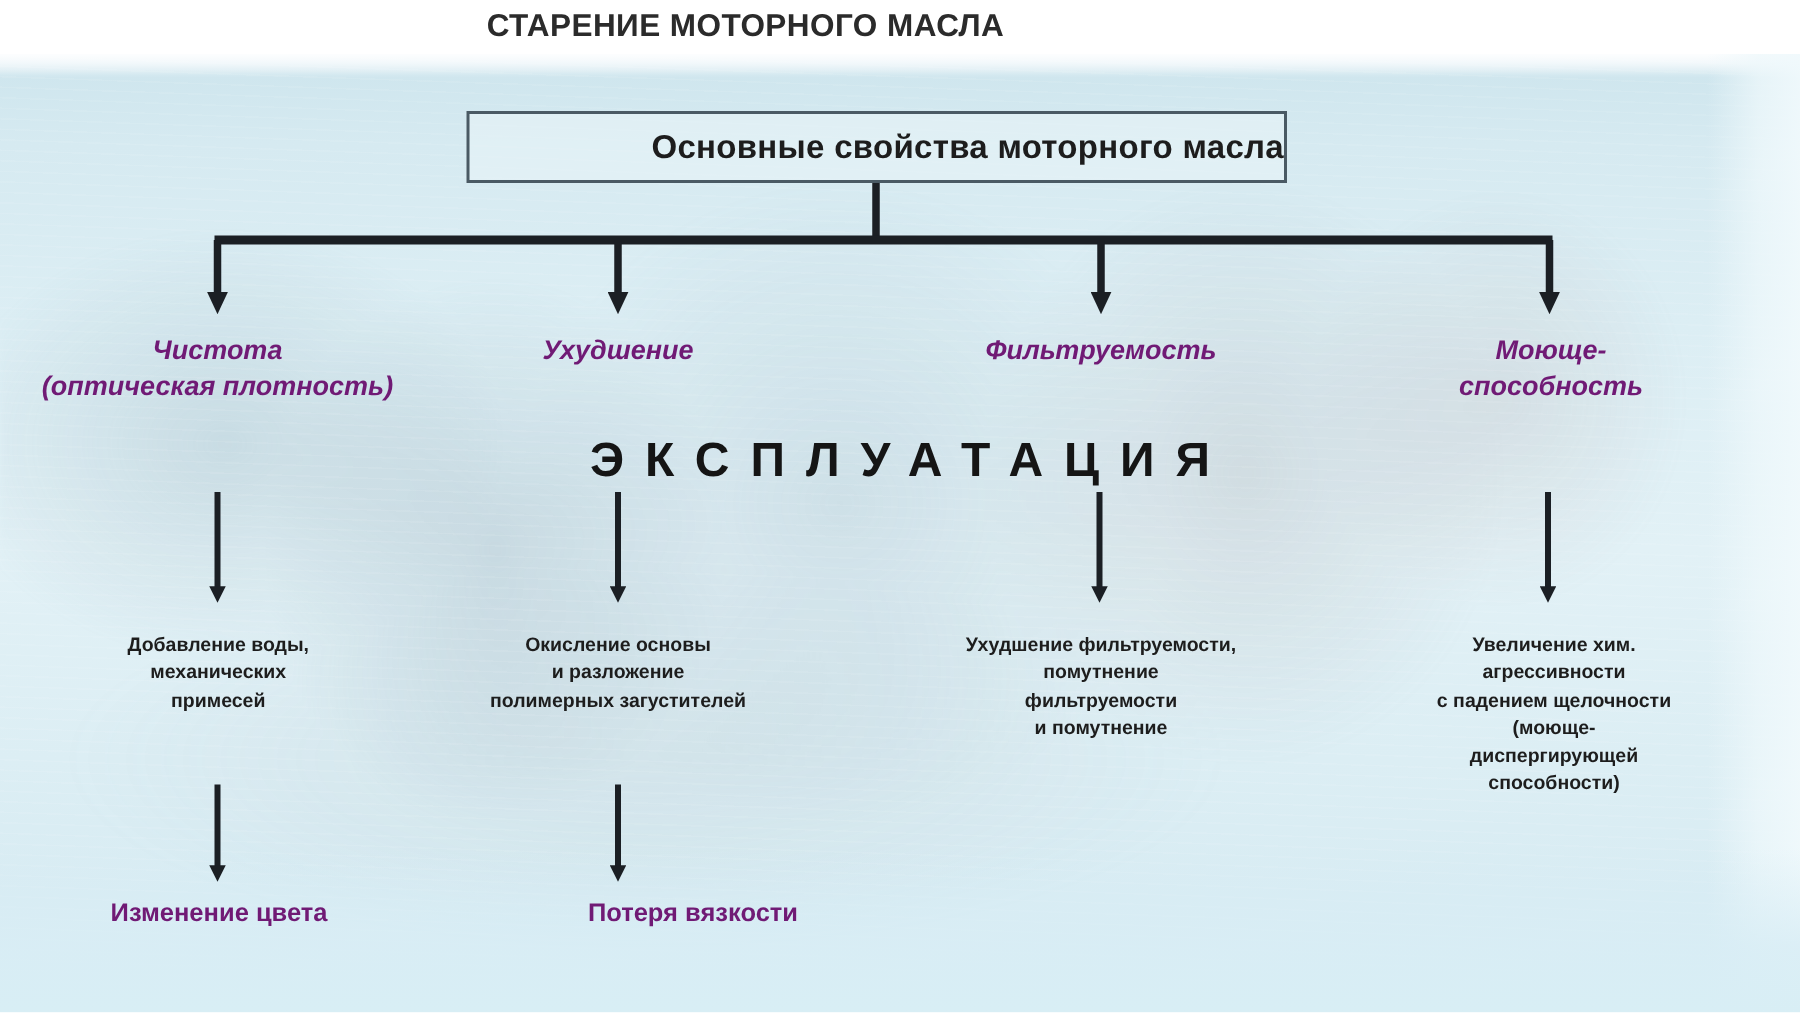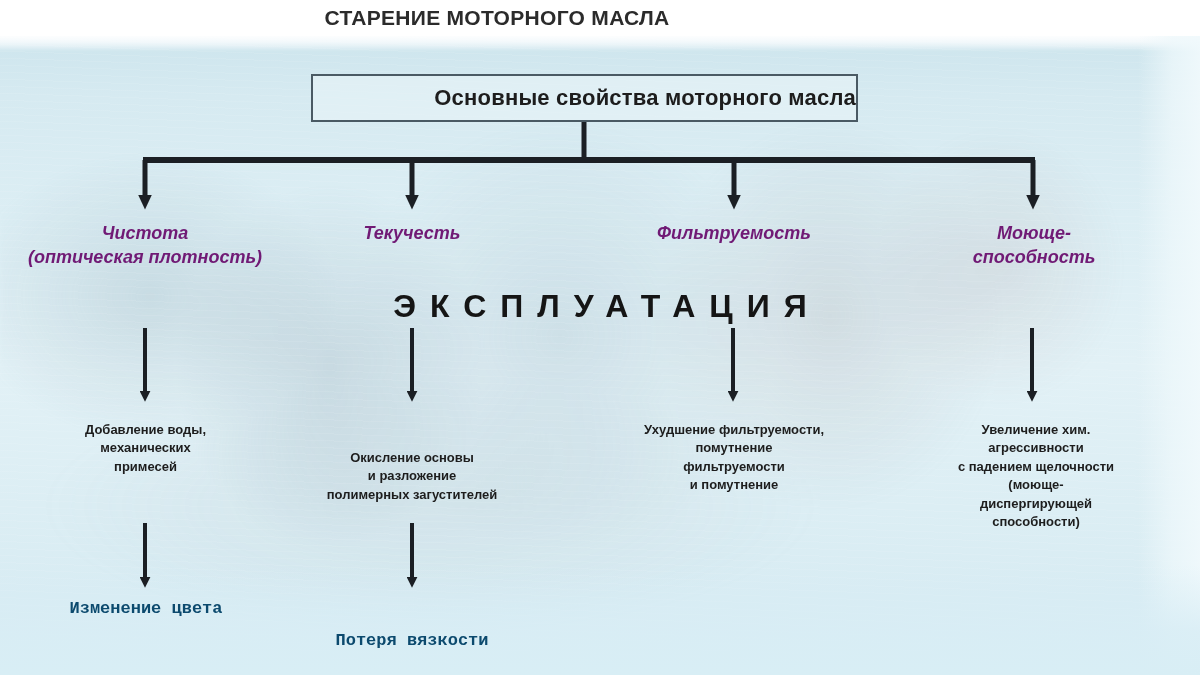--- a/index.html
+++ b/index.html
@@ -179,23 +179,22 @@
     color: #1d1d1d;
     line-height: 1.42;
   }
 
   
   .lvl3 {
     position: absolute;
     text-align: center;
     font-size: 17px;
     font-weight: bold;
-    color: #0c4a6e;
+    color: #701a75;
     line-height: 1.4;
-    font-family: Liberation Mono, monospace;
   }
 
   svg.connectors {
     position: absolute;
     left: 0;
     top: 0;
     width: 1200px;
     height: 675px;
     pointer-events: none;
   }
@@ -256,41 +255,41 @@
     <div class="root-box">
       <span class="root-text">Основные свойства моторного масла</span>
     </div>
 
     <div class="lvl1" style="left:0px; top:222px; width:290px;">
       <div>Чистота</div>
       <div>(оптическая плотность)</div>
     </div>
 
     <div class="lvl1" style="left:292px; top:222px; width:240px;">
-      <div>Текучесть</div>
+      <div>Ухудшение</div>
     </div>
 
     <div class="lvl1" style="left:614px; top:222px; width:240px;">
       <div>Фильтруемость</div>
     </div>
 
     <div class="lvl1" style="left:903px; top:222px; width:262px;">
       <div>Моюще-</div>
       <div>способность</div>
     </div>
 
     <div class="exploitation">ЭКСПЛУАТАЦИЯ</div>
 
     <div class="lvl2" style="left:8px; top:421px; width:275px;">
       <div>Добавление воды,</div>
       <div>механических</div>
       <div>примесей</div>
     </div>
 
-    <div class="lvl2" style="left:252px; top:421px; width:320px;margin-top:28px;">
+    <div class="lvl2" style="left:252px; top:421px; width:320px;">
       <div>Окисление основы</div>
       <div>и разложение</div>
       <div>полимерных загустителей</div>
     </div>
 
     <div class="lvl2" style="left:560px; top:421px; width:348px;">
       <div>Ухудшение фильтруемости,</div>
       <div>помутнение</div>
       <div>фильтруемости</div>
       <div>и помутнение</div>
@@ -302,18 +301,18 @@
       <div>с падением щелочности</div>
       <div>(моюще-</div>
       <div>диспергирующей</div>
       <div>способности)</div>
     </div>
 
     <div class="lvl3" style="left:15px; top:597px; width:262px;">
       <div>Изменение цвета</div>
     </div>
 
-    <div class="lvl3" style="left:292px; top:629px; width:240px;">
+    <div class="lvl3" style="left:292px; top:597px; width:240px;text-align:right;">
       <div>Потеря вязкости</div>
     </div>
 
   </div>
 </div>
 
 </body></html>

